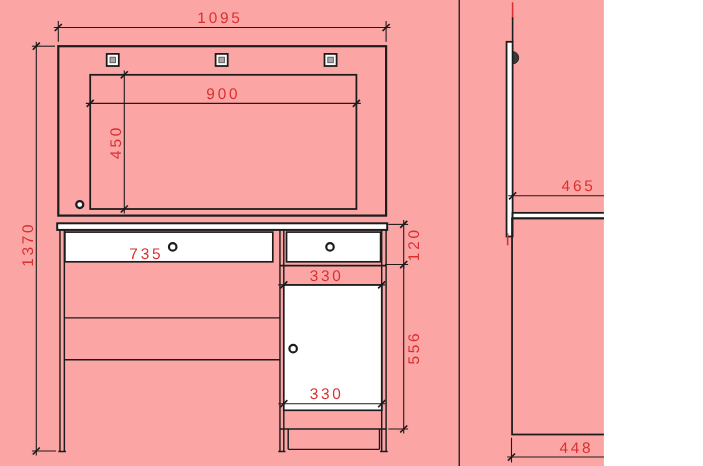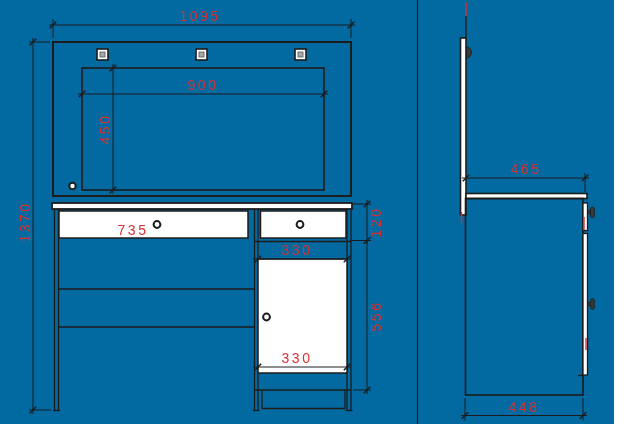--- a/index.html
+++ b/index.html
@@ -1,16 +1,16 @@
 <!DOCTYPE html>
 <html><head>
 <meta charset="utf-8">
 <style>
   html,body{margin:0;padding:0;background:#ffffff;}
-  #canvas{position:relative;width:614px;height:424px;background:#0369a1;overflow:hidden;
+  #canvas{position:relative;width:549px;height:424px;background:#fca5a5;overflow:hidden;
           font-family:"Liberation Sans",sans-serif;}
   svg{display:block;}
   .ln{stroke:#1c1c1c;fill:none;}
   .sw2{stroke-width:2;}
   .sw18{stroke-width:1.8;}
   .sw16{stroke-width:1.6;}
   .sw15{stroke-width:1.5;}
   .sw14{stroke-width:1.4;}
   .sw13{stroke-width:1.3;}
   .sw12{stroke-width:1.2;}

